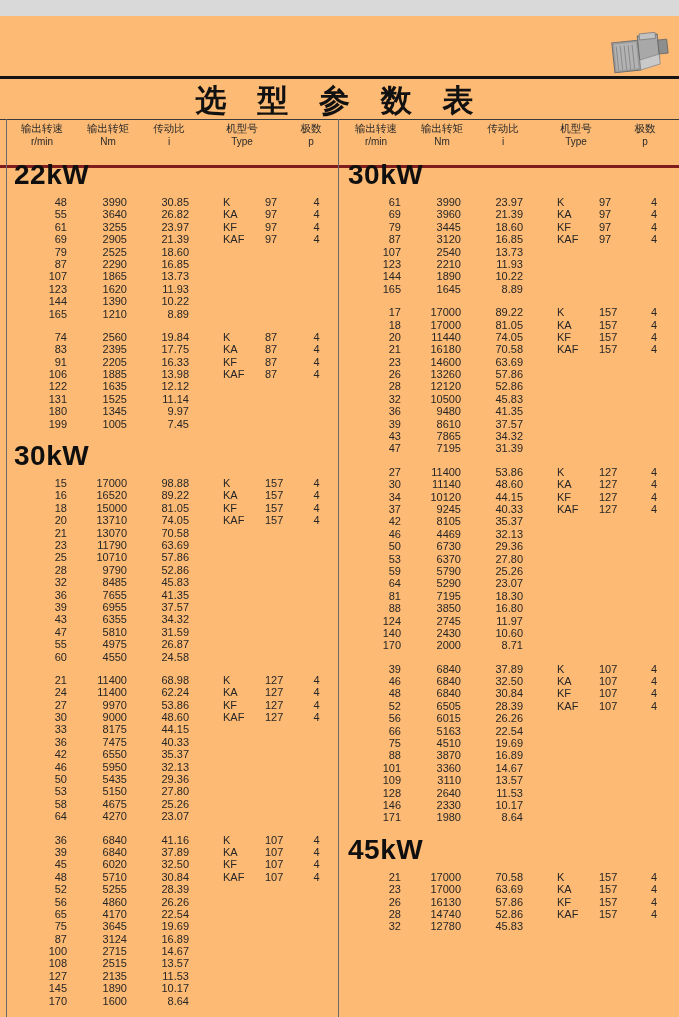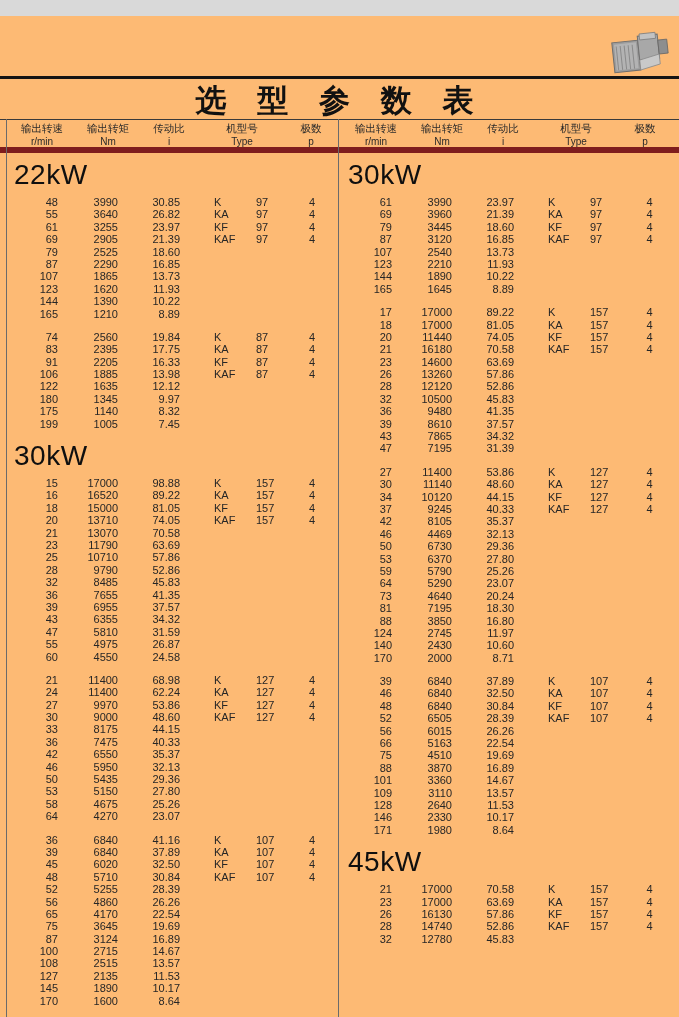--- a/index.html
+++ b/index.html
@@ -11,44 +11,44 @@
   }
   .top-rule {
     position:absolute; left:0; right:0; top:60px; height:3px; background:#141414;
   }
   .doc-title {
     position:absolute; left:0; right:0; top:64px; text-align:center;
     font-size:31px; font-weight:bold; letter-spacing:10px; color:#111;
     font-family:"DejaVu Sans","Liberation Sans",sans-serif;
   }
   .header-band {
-    position:absolute; left:0; right:0; top:103px; height:34px;
-    border-top:1px solid #3a3a3a; border-bottom:6px solid #7f1d1d;
+    position:absolute; left:0; right:0; top:103px; height:49px;
+    border-top:1px solid #3a3a3a; border-bottom:3px solid #7f1d1d;
     box-sizing:border-box;
   }
   .vline { position:absolute; top:103px; bottom:0; width:1px; background:#6b6b6b; }
   .vline-left { left:6px; }
   .vline-mid  { left:338px; }
   .hdr-group {
     position:absolute; top:2px; height:30px; display:grid;
     grid-template-columns:72px 60px 62px 84px 54px;
   }
   .hdr-group.left  { left:6px;   width:332px; }
   .hdr-group.right { left:340px; width:339px; }
   .hdr-cell { text-align:center; font-size:10.5px; line-height:13px; color:#2a2a2a; }
   .hdr-unit { font-size:10px; }
   .col { position:absolute; top:142px; }
   .col-left  { left:6px;   width:332px; }
   .col-right { left:340px; width:339px; }
   .power-heading {
-    font-size:28px; line-height:30px; font-weight:normal; color:#0f0f0f;
+    font-size:28px; line-height:30px; font-weight:bold; color:#0f0f0f;
     margin:4px 0 6px 8px; letter-spacing:0.5px;
   }
   .power-heading:first-child { margin-top:2px; }
-  .block { margin-bottom:11px; }
+  .block { margin-bottom:11px;padding-left:9px; }
   .row {
     display:grid; grid-template-columns:52px 60px 62px 70px 36px 1fr;
     height:12.4px; line-height:12.4px; font-size:11px; color:#262626;
   }
   .cell { white-space:nowrap; }
   .c-speed,.c-torque,.c-ratio { text-align:right; }
   .c-type { padding-left:34px; text-align:left; }
   .c-size { padding-left:6px;  text-align:left; }
   .c-poles { text-align:center; }
   .photo {
@@ -251,31 +251,31 @@
         </div>
         <div class="row">
           <span class="cell c-speed">122</span>
           <span class="cell c-torque">1635</span>
           <span class="cell c-ratio">12.12</span>
           <span class="cell c-type"></span>
           <span class="cell c-size"></span>
           <span class="cell c-poles"></span>
         </div>
         <div class="row">
+          <span class="cell c-speed">131</span>
+          <span class="cell c-torque">1525</span>
+          <span class="cell c-ratio">11.14</span>
+          <span class="cell c-type"></span>
+          <span class="cell c-size"></span>
+          <span class="cell c-poles"></span>
+        </div>
+        <div class="row">
           <span class="cell c-speed">180</span>
           <span class="cell c-torque">1345</span>
           <span class="cell c-ratio">9.97</span>
-          <span class="cell c-type"></span>
-          <span class="cell c-size"></span>
-          <span class="cell c-poles"></span>
-        </div>
-        <div class="row">
-          <span class="cell c-speed">175</span>
-          <span class="cell c-torque">1140</span>
-          <span class="cell c-ratio">8.32</span>
           <span class="cell c-type"></span>
           <span class="cell c-size"></span>
           <span class="cell c-poles"></span>
         </div>
         <div class="row">
           <span class="cell c-speed">199</span>
           <span class="cell c-torque">1005</span>
           <span class="cell c-ratio">7.45</span>
           <span class="cell c-type"></span>
           <span class="cell c-size"></span>
@@ -859,28 +859,20 @@
         </div>
         <div class="row">
           <span class="cell c-speed">64</span>
           <span class="cell c-torque">5290</span>
           <span class="cell c-ratio">23.07</span>
           <span class="cell c-type"></span>
           <span class="cell c-size"></span>
           <span class="cell c-poles"></span>
         </div>
         <div class="row">
-          <span class="cell c-speed">73</span>
-          <span class="cell c-torque">4640</span>
-          <span class="cell c-ratio">20.24</span>
-          <span class="cell c-type"></span>
-          <span class="cell c-size"></span>
-          <span class="cell c-poles"></span>
-        </div>
-        <div class="row">
           <span class="cell c-speed">81</span>
           <span class="cell c-torque">7195</span>
           <span class="cell c-ratio">18.30</span>
           <span class="cell c-type"></span>
           <span class="cell c-size"></span>
           <span class="cell c-poles"></span>
         </div>
         <div class="row">
           <span class="cell c-speed">88</span>
           <span class="cell c-torque">3850</span>

